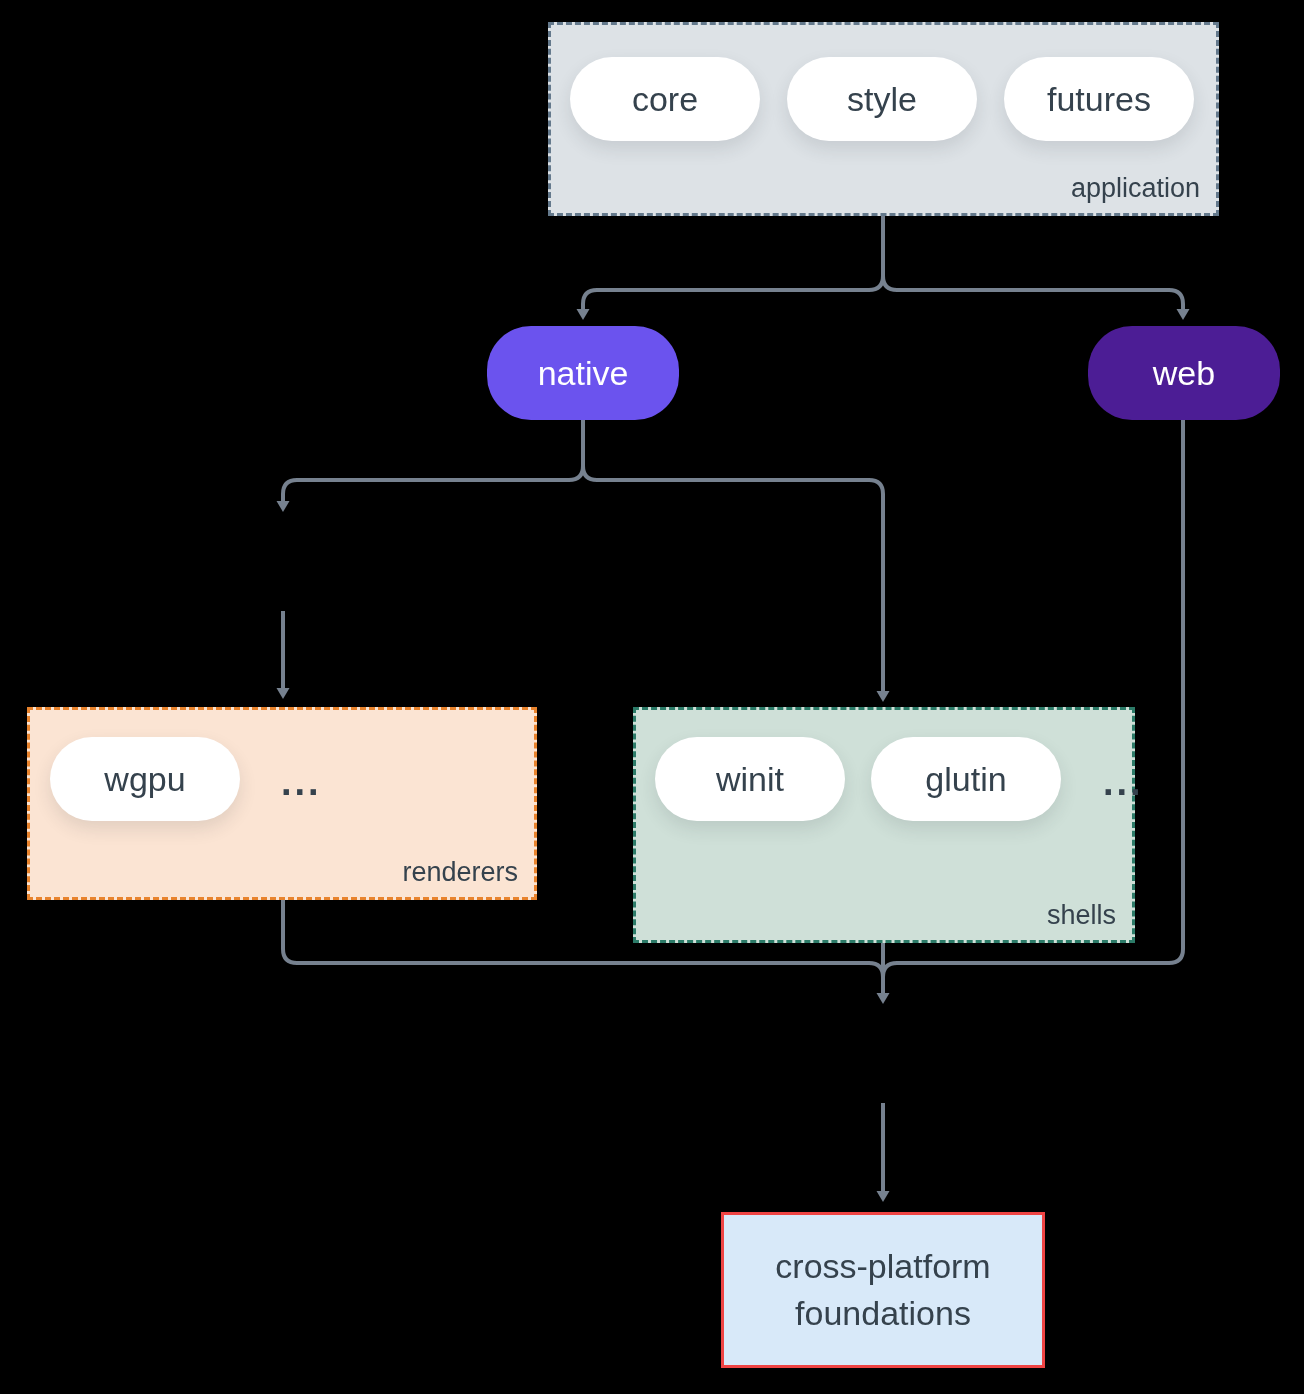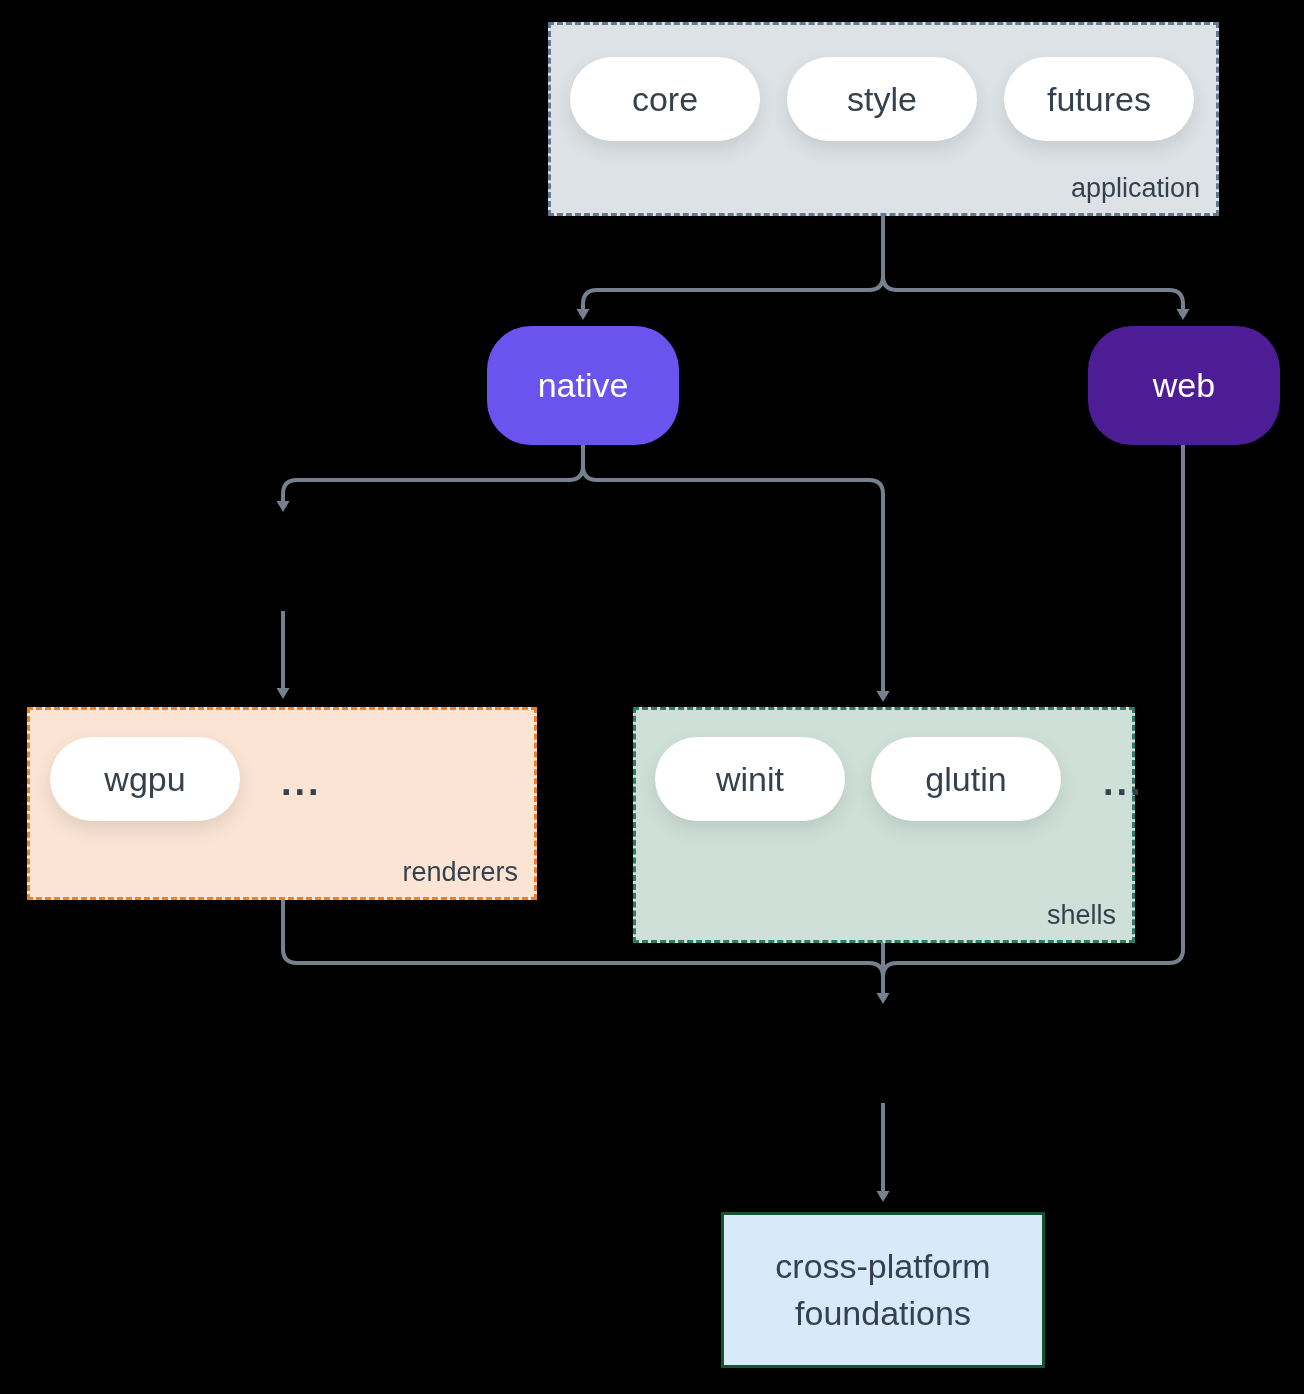--- a/index.html
+++ b/index.html
@@ -87,39 +87,39 @@
     margin-left: 16px;
     margin-top: 6px;
     font-size: 38px;
     letter-spacing: 3px;
     font-weight: bold;
     color: #35424d;
   }
   .node {
     position: absolute;
     width: 192px;
-    height: 119px;
+    height: 94px;
     border-radius: 44px;
     display: flex;
     align-items: center;
     justify-content: center;
     color: #ffffff;
     font-size: 34px;
   }
   .n-native   { left: 487px;  top: 326px;  background: #6b53ee; }
   .n-web      { left: 1088px; top: 326px;  background: #4c1d95; }
   .n-graphics { left: 188px;  top: 517px;  background: #e5813a; }
   .n-iced     { left: 788px;  top: 1009px; background: #2d8ce2; }
   .app-box {
     position: absolute;
     left: 721px; top: 1212px;
     width: 324px; height: 156px;
     box-sizing: border-box;
     background: #d8e9f9;
-    border: 3px solid #14532d;
+    border: 3px solid #ef4444;
     display: flex;
     flex-direction: column;
     align-items: center;
     justify-content: center;
     color: #35424d;
     font-size: 34px;
     line-height: 47px;
     text-align: center;
   }
 </style>

